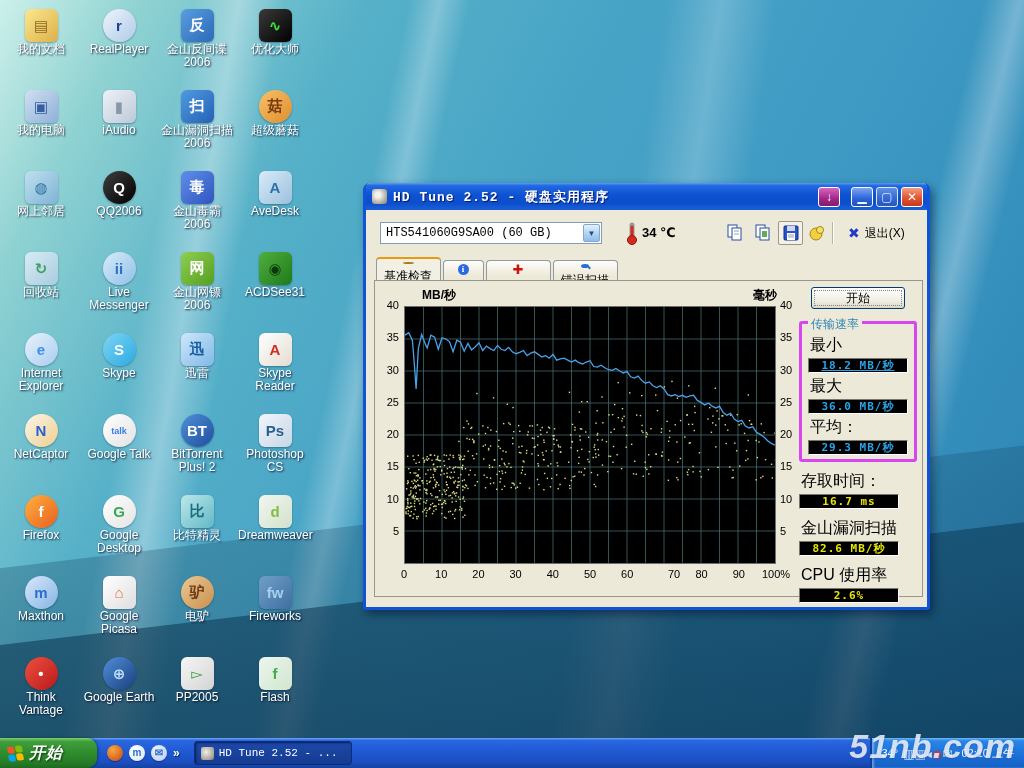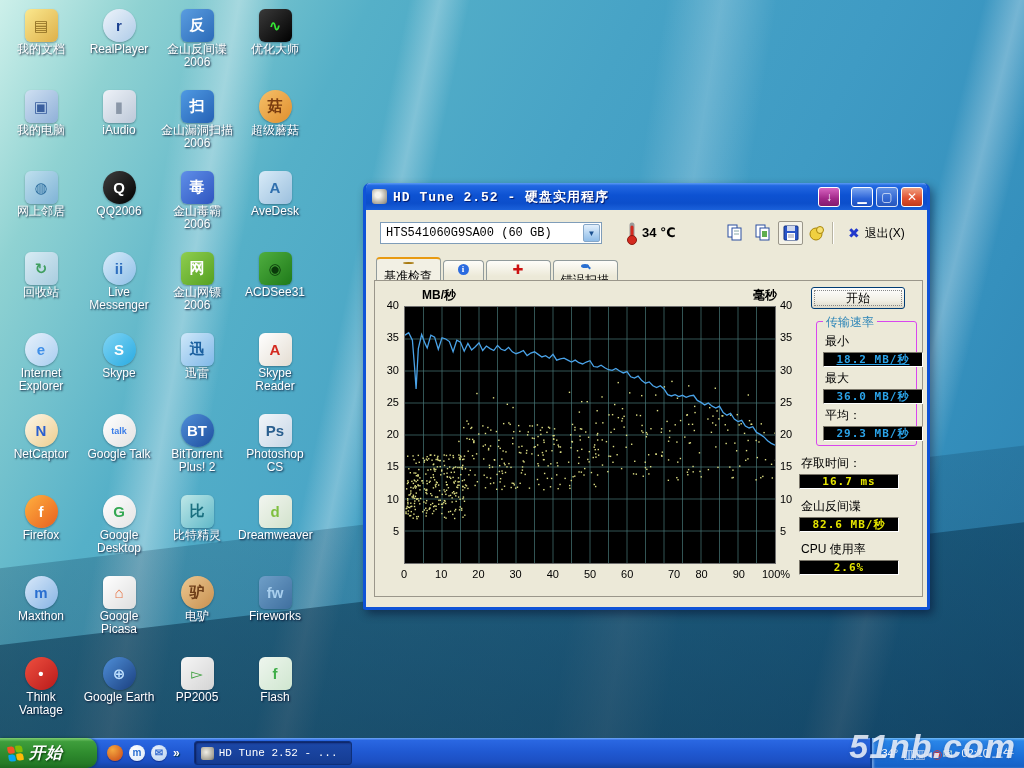--- a/index.html
+++ b/index.html
@@ -93,25 +93,25 @@
     border:1px solid #6f6f6f; }
   .ytick { position:absolute; font-size:11px; width:24px; }
   .ytick.left { left:0; text-align:right; }
   .ytick.right{ left:405px; text-align:left; }
   .xtick { position:absolute; top:287px; font-size:11px; text-align:center; width:34px; }
 
   #side-panel { position:absolute; left:424px; top:6px; width:118px; }
   #start-btn { display:block; margin:0 auto; width:94px; height:22px; text-align:center;
     border:1px solid #003c74; border-radius:3px; font-size:12px; cursor:pointer;
     background:linear-gradient(180deg,#fefefe,#f2f0e6 60%,#dcd8c8); outline:1px dotted #888; outline-offset:-4px; }
-  #tr-group { margin-top:12px; border:1px solid #d946ef; border-radius:3px; padding:8px 6px 4px 6px;
-    position:relative;margin-left:17px; }
+  #tr-group { margin-top:12px; border:3px solid #d946ef; border-radius:3px; padding:8px 6px 4px 6px;
+    position:relative; }
   #tr-title { position:absolute; top:-8px; left:6px; background:#ece9d8; padding:0 3px;
     color:#2e86b8; font-size:12px; }
-  .stat-label { font-size:12px; margin:3px 0 2px 2px; }
+  .stat-label { font-size:16px; margin:3px 0 2px 2px; }
   .lcd { width:100px; height:15px; background:#000; border:1px solid; border-color:#7a766a #fff #fff #7a766a;
     text-align:center; font:bold 11px/13px "DejaVu Sans Mono","Liberation Mono",monospace; letter-spacing:1px; }
   .extra { margin-top:9px; }
 
   
   #taskbar { position:absolute; left:0; bottom:0; width:1024px; height:30px; z-index:10;
     background:linear-gradient(180deg,#6fa8f8 0%,#2a67e2 8%,#2059d2 45%,#1c4fc2 80%,#15429f 100%);
     display:flex; align-items:center; }
   #start-button { width:97px; height:30px; display:flex; align-items:center; gap:6px; padding-left:8px;
     background:linear-gradient(180deg,#7fce72 0%,#3f9e3c 12%,#2f8c2e 50%,#257a26 85%,#1d6a1f 100%);
@@ -1080,21 +1080,21 @@
                 <div class="lcd" style="color: rgb(43, 163, 232);">29.3 MB/秒</div>
               </div>
             </div>
         </div>
         <div id="extra-rows">
             <div class="extra">
               <div class="stat-label">存取时间：</div>
               <div class="lcd" style="color: rgb(230, 230, 0);">16.7 ms</div>
             </div>
             <div class="extra">
-              <div class="stat-label">金山反间谍</div>
+              <div class="stat-label">金山漏洞扫描</div>
               <div class="lcd" style="color: rgb(230, 230, 0);">82.6 MB/秒</div>
             </div>
             <div class="extra">
               <div class="stat-label">CPU 使用率</div>
               <div class="lcd" style="color: rgb(230, 230, 0);">2.6%</div>
             </div>
           </div>
       </div>
     </div>
   </div>

